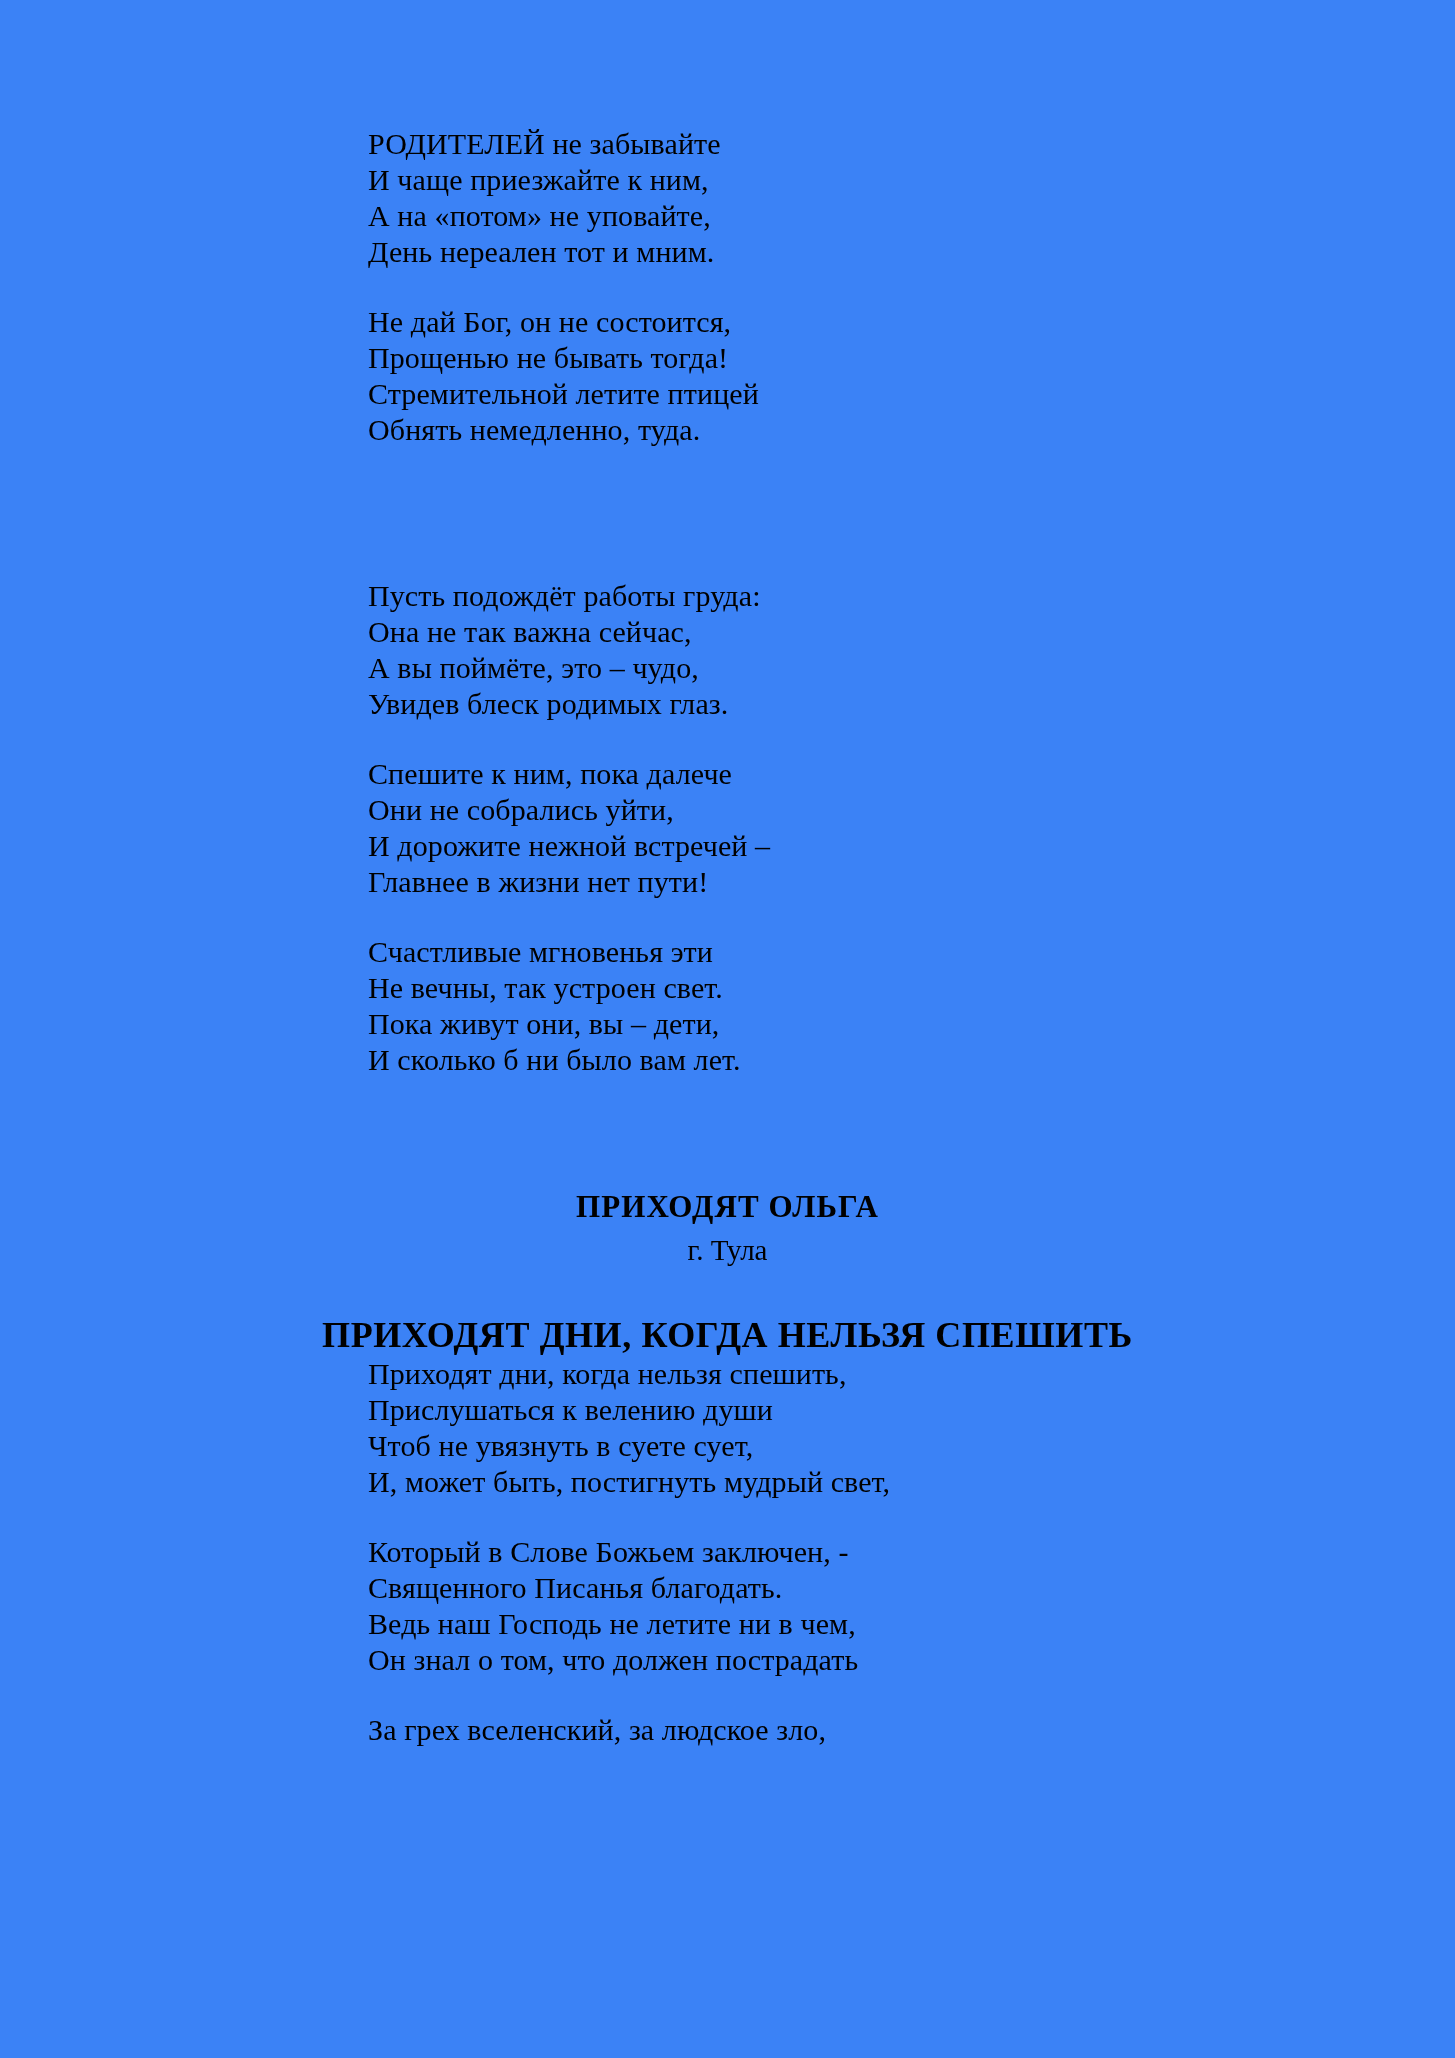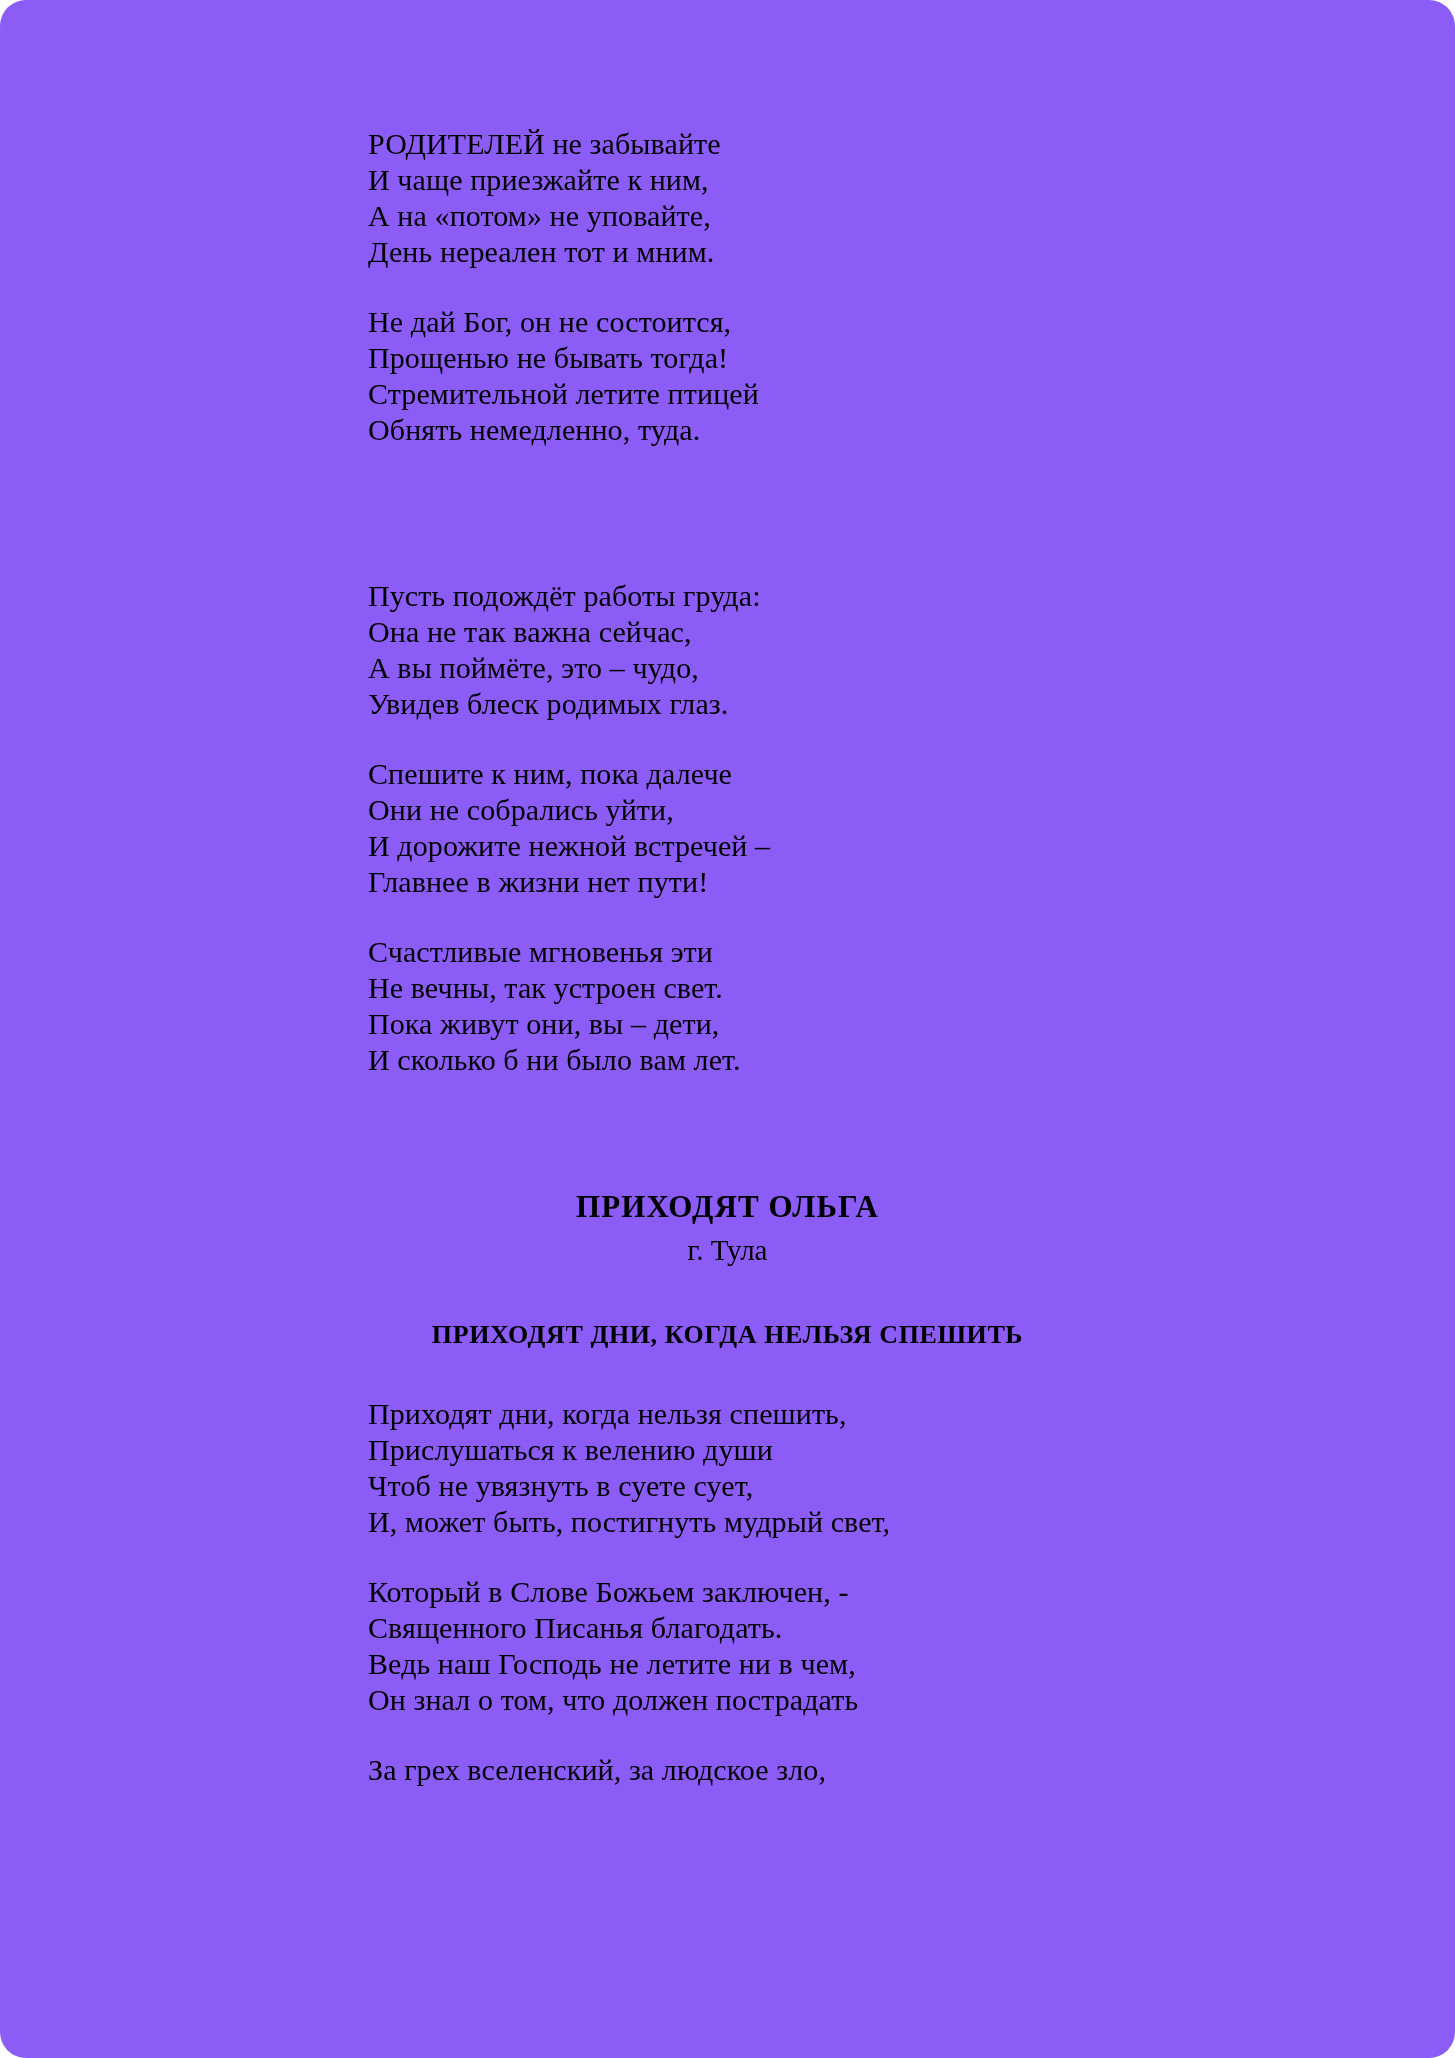--- a/index.html
+++ b/index.html
@@ -10,24 +10,23 @@
   }
   body {
     font-family: "Liberation Serif", "DejaVu Serif", serif;
     color: #000000;
   }
   .page {
     position: relative;
     width: 1455px;
     height: 2058px;
     margin: 0 auto;
-    background: #8b5cf6;
+    background: #3b82f6;
     box-sizing: border-box;
     overflow: hidden;
-    border-radius: 26px;
   }
   .content {
     position: absolute;
     left: 0;
     top: 0;
     width: 1455px;
     height: 2058px;
     box-sizing: border-box;
     padding: 126px 250px 0 250px;
   }
@@ -62,26 +61,25 @@
     font-weight: bold;
     letter-spacing: 1.1px;
   }
   .author-city {
     font-size: 29px;
     line-height: 40px;
     margin-top: 2px;
   }
   .poem-title {
     text-align: center;
-    font-size: 26px;
+    font-size: 36px;
     line-height: 42px;
     font-weight: bold;
     letter-spacing: 0.6px;
     margin-top: 44px;
-    margin-bottom: 40px;
   }
 </style>
 </head>
 <body>
 
 <div class="page">
   <div class="content">
 
     <div>
       <div class="stanza">

